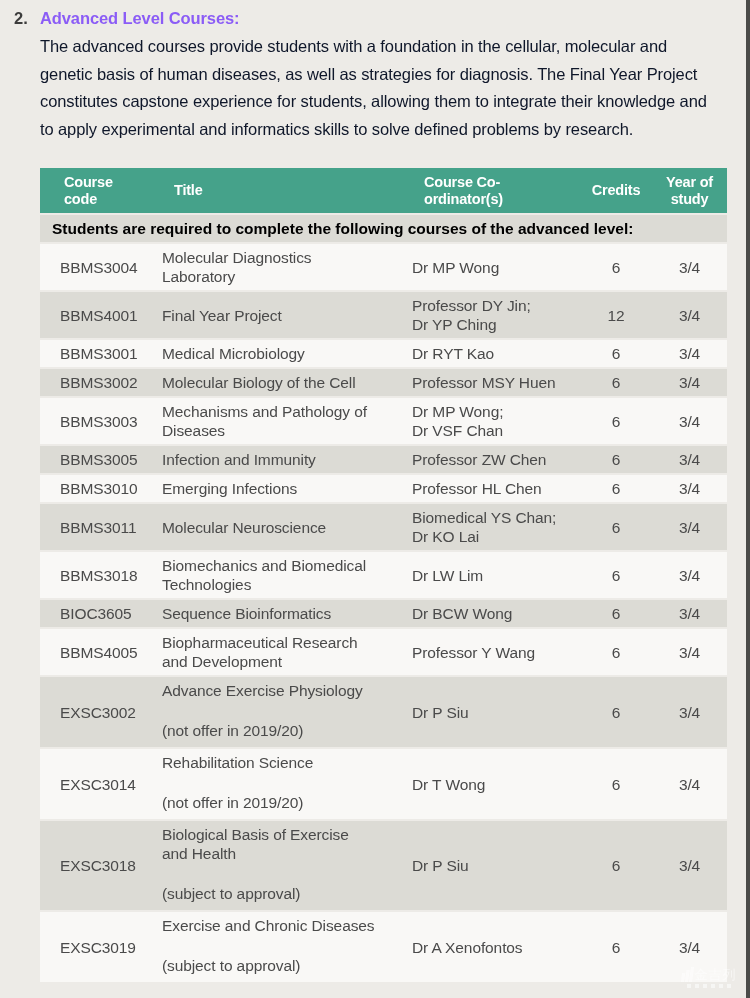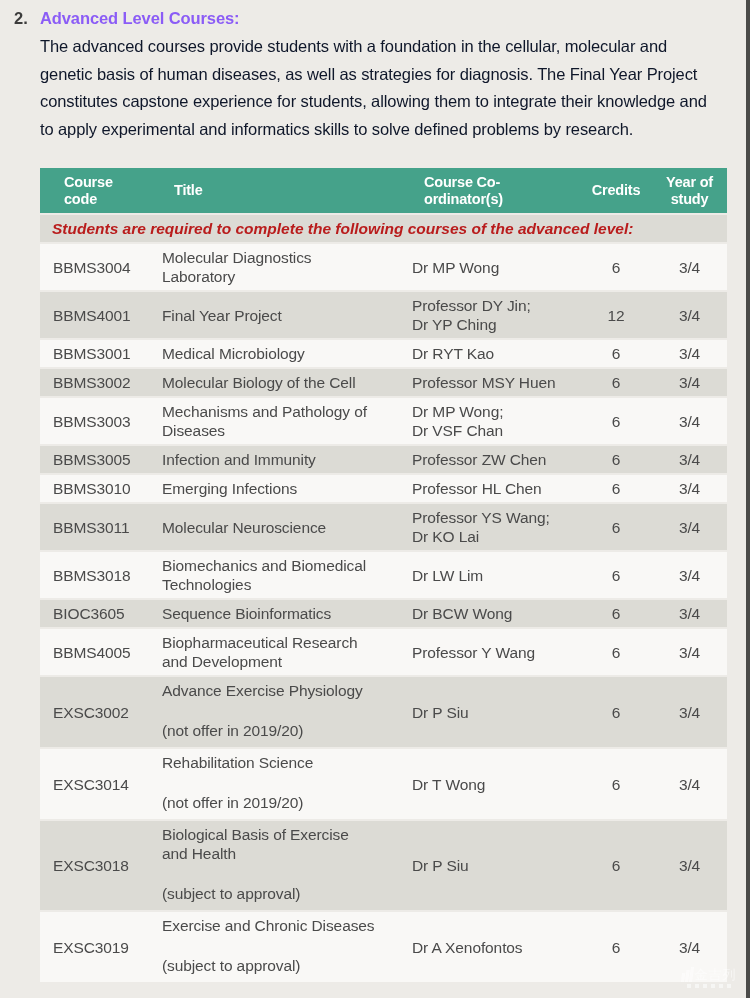--- a/index.html
+++ b/index.html
@@ -60,26 +60,26 @@
   tbody td {
     border-bottom: 2px solid #edebe7;
     font-size: 15.5px;
     color: #4a4a4a;
     vertical-align: middle;
     padding: 4px 12px;
     line-height: 19px;
     letter-spacing: -0.1px;
   }
   td.section-cell {
-    font-weight: bold; font-style: italic;
-    font-size: 15.5px; color: #b91c1c;
+    font-weight: bold; 
+    font-size: 15.5px; color: #000000;
     padding: 4px 24px 4px 12px;
     letter-spacing: 0;
   }
-  td.code-cell { padding-left: 13px; }
+  td.code-cell { padding-left: 20px; }
   td.center-cell { text-align: center; padding: 4px 4px; }
   .pre-wrap { white-space: pre-line; }
   .note-text { margin-top: 21px; margin-bottom: 3px; }
 
   
   .right-border {
     position: absolute; top: 0; right: 0;
     width: 4px; height: 998px;
     background: #4b4b49;
   }
@@ -220,21 +220,21 @@
         </td>
         <td class="center-cell">6</td>
         <td class="center-cell">3/4</td>
       </tr>
       <tr>
         <td class="code-cell">BBMS3011</td>
         <td class="title-cell">
           <div class="pre-wrap">Molecular Neuroscience</div>
         </td>
         <td>
-          <div class="pre-wrap">Professor YS Wang;
+          <div class="pre-wrap">Biomedical YS Chan;
 Dr KO Lai</div>
         </td>
         <td class="center-cell">6</td>
         <td class="center-cell">3/4</td>
       </tr>
       <tr>
         <td class="code-cell">BBMS3018</td>
         <td class="title-cell">
           <div class="pre-wrap">Biomechanics and Biomedical
 Technologies</div>

